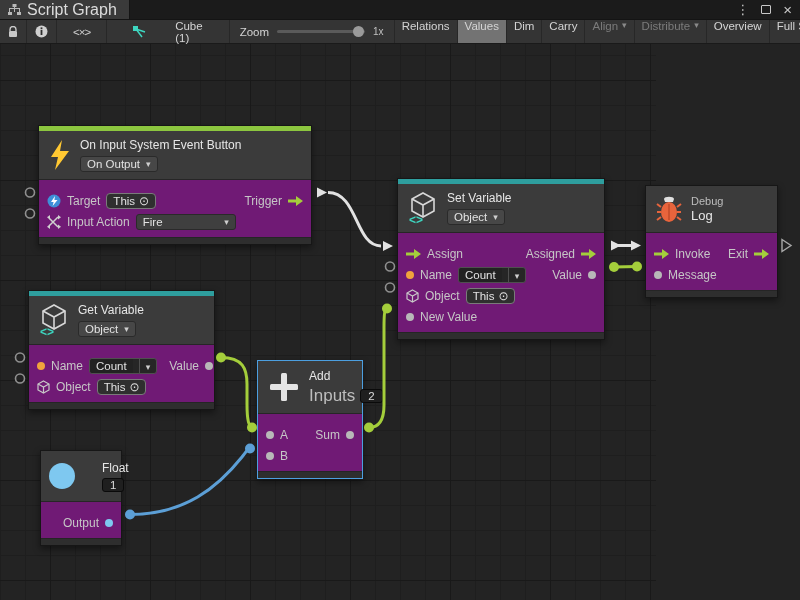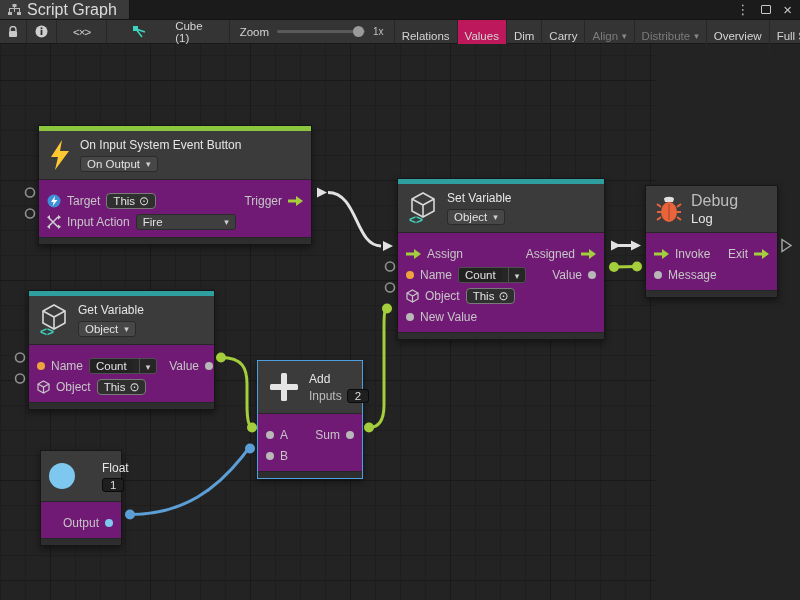--- a/index.html
+++ b/index.html
@@ -16,23 +16,23 @@
     color:#c8c8c8; }
   .win-controls .glyph { font-size:13px; line-height:1; cursor:default; }
   .maxbox { width:10px; height:9px; border:1.5px solid #c8c8c8; border-radius:1px; display:inline-block; }
 
   
   .toolbar { position:absolute; top:20px; left:0; right:0; height:24px; background:#343434;
     display:flex; align-items:stretch; font-size:11.5px; color:#d4d4d4;
     border-bottom:1px solid #1a1a1a; }
   .seg { display:flex; align-items:center; padding:0 8px; border-right:1px solid #272727; gap:5px; }
   .seg.noborder { border-right:none;gap:28px; }
-  .tbtn { display:flex; align-items:center; padding:16px 7px; border-right:1px solid #272727; gap:4px;
+  .tbtn { display:flex; padding:0 7px; border-right:1px solid #272727; gap:4px;
     white-space:nowrap; }
-  .tbtn.active { background:#be185d; }
+  .tbtn.active { background:#737373; }
   .tbtn.disabled { color:#7b7b7b; }
   .tb-caret { font-size:9px; color:#8a8a8a; }
   .zoomwrap { display:flex; align-items:center; gap:8px; padding:0 10px; border-right:1px solid #272727; }
   .slider { position:relative; width:88px; height:3px; background:#5a5a5a; border-radius:2px; }
   .slider .handle { position:absolute; top:-4px; left:76px; width:11px; height:11px; border-radius:50%;
     background:#9a9a9a; }
   .zoomval { font-size:10px; color:#c0c0c0; }
   .anglex { letter-spacing:-1px; color:#cfcfcf; }
 
   
@@ -58,21 +58,21 @@
   
   .node { position:absolute; z-index:2; background:#343434; border:1px solid #161616;
     box-shadow:0 3px 7px rgba(0,0,0,.45); color:#c6c6c6; }
   .node.selected { border:1px solid var(--selection-blue,#4c9fe0); }
   .colorbar { height:5px; }
   .cb-green { background:var(--event-green,#8cc63f); }
   .cb-teal  { background:var(--variable-teal,#2e9e9e); }
   .nhdr { display:flex; align-items:center; gap:9px; padding:0 10px; background:#3b3b3b; }
   .hcol { display:flex; flex-direction:column; justify-content:center; gap:4px; align-items:flex-start; }
   .ntitle { font-size:12px; color:#e6e6e6; white-space:nowrap; }
-  .nsub { font-size:16px; color:#bdbdbd; }
+  .nsub { font-size:11px; color:#bdbdbd; }
   .nbody { border-top:1px solid #262626; background:#701a75; padding:10px 0 5px 0; }
   .nfooter { height:7px; background:#2e2e2e; border-top:1px solid #252525; }
   .row { display:flex; align-items:center; height:21px; padding:0 8px; gap:6px; font-size:12px;
     color:#c6c6c6; white-space:nowrap; }
   .grow { flex:1; }
 
   .pdot { width:8px; height:8px; border-radius:50%; display:inline-block; flex:none; }
   .pdot.gray   { background:var(--port-gray,#b8b8b8); }
   .pdot.orange { background:var(--port-orange,#f0a33c); }
   .pdot.blue   { background:var(--float-blue,#7ec8f0); }
@@ -423,21 +423,21 @@
           <svg width="32" height="32" viewBox="0 0 32 32">
               <g fill="#e4e4e4">
                 <rect x="13" y="2" width="6" height="28" rx="1.5"></rect>
                 <rect x="2" y="13" width="28" height="6" rx="1.5"></rect>
               </g>
             </svg>
         </span>
         <span class="hcol" style="gap:3px">
           <span class="ntitle">Add</span>
           <span style="display:flex;align-items:center;gap:5px">
-            <span class="nsub" style="font-size:12px">Inputs</span>
+            <span class="nsub" style="font-size:17px">Inputs</span>
             <span class="valbox">2</span>
           </span>
         </span>
       </div>
       <div class="nbody">
         <div class="row">
           <span class="pdot gray"></span>
           <span>A</span>
           <span class="grow"></span>
           <span>Sum</span>

